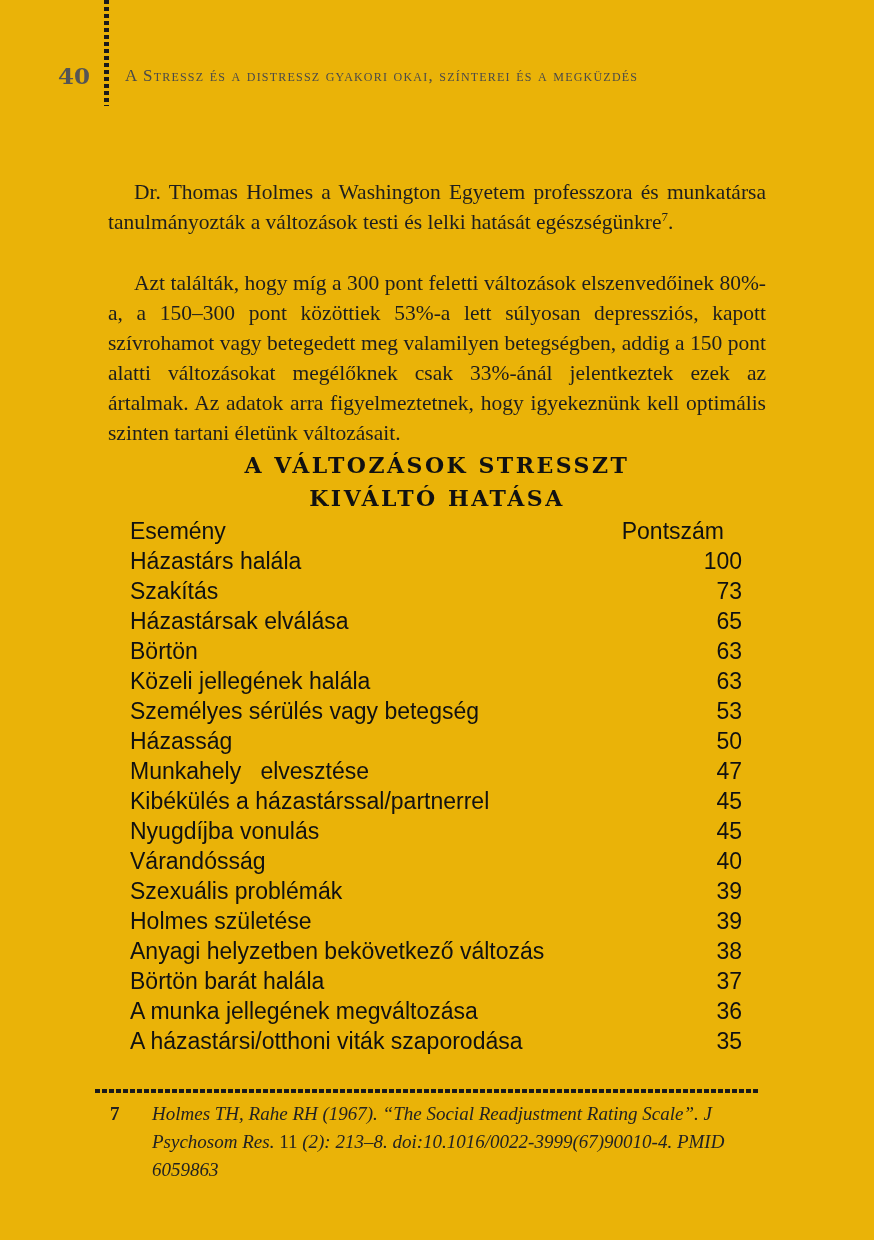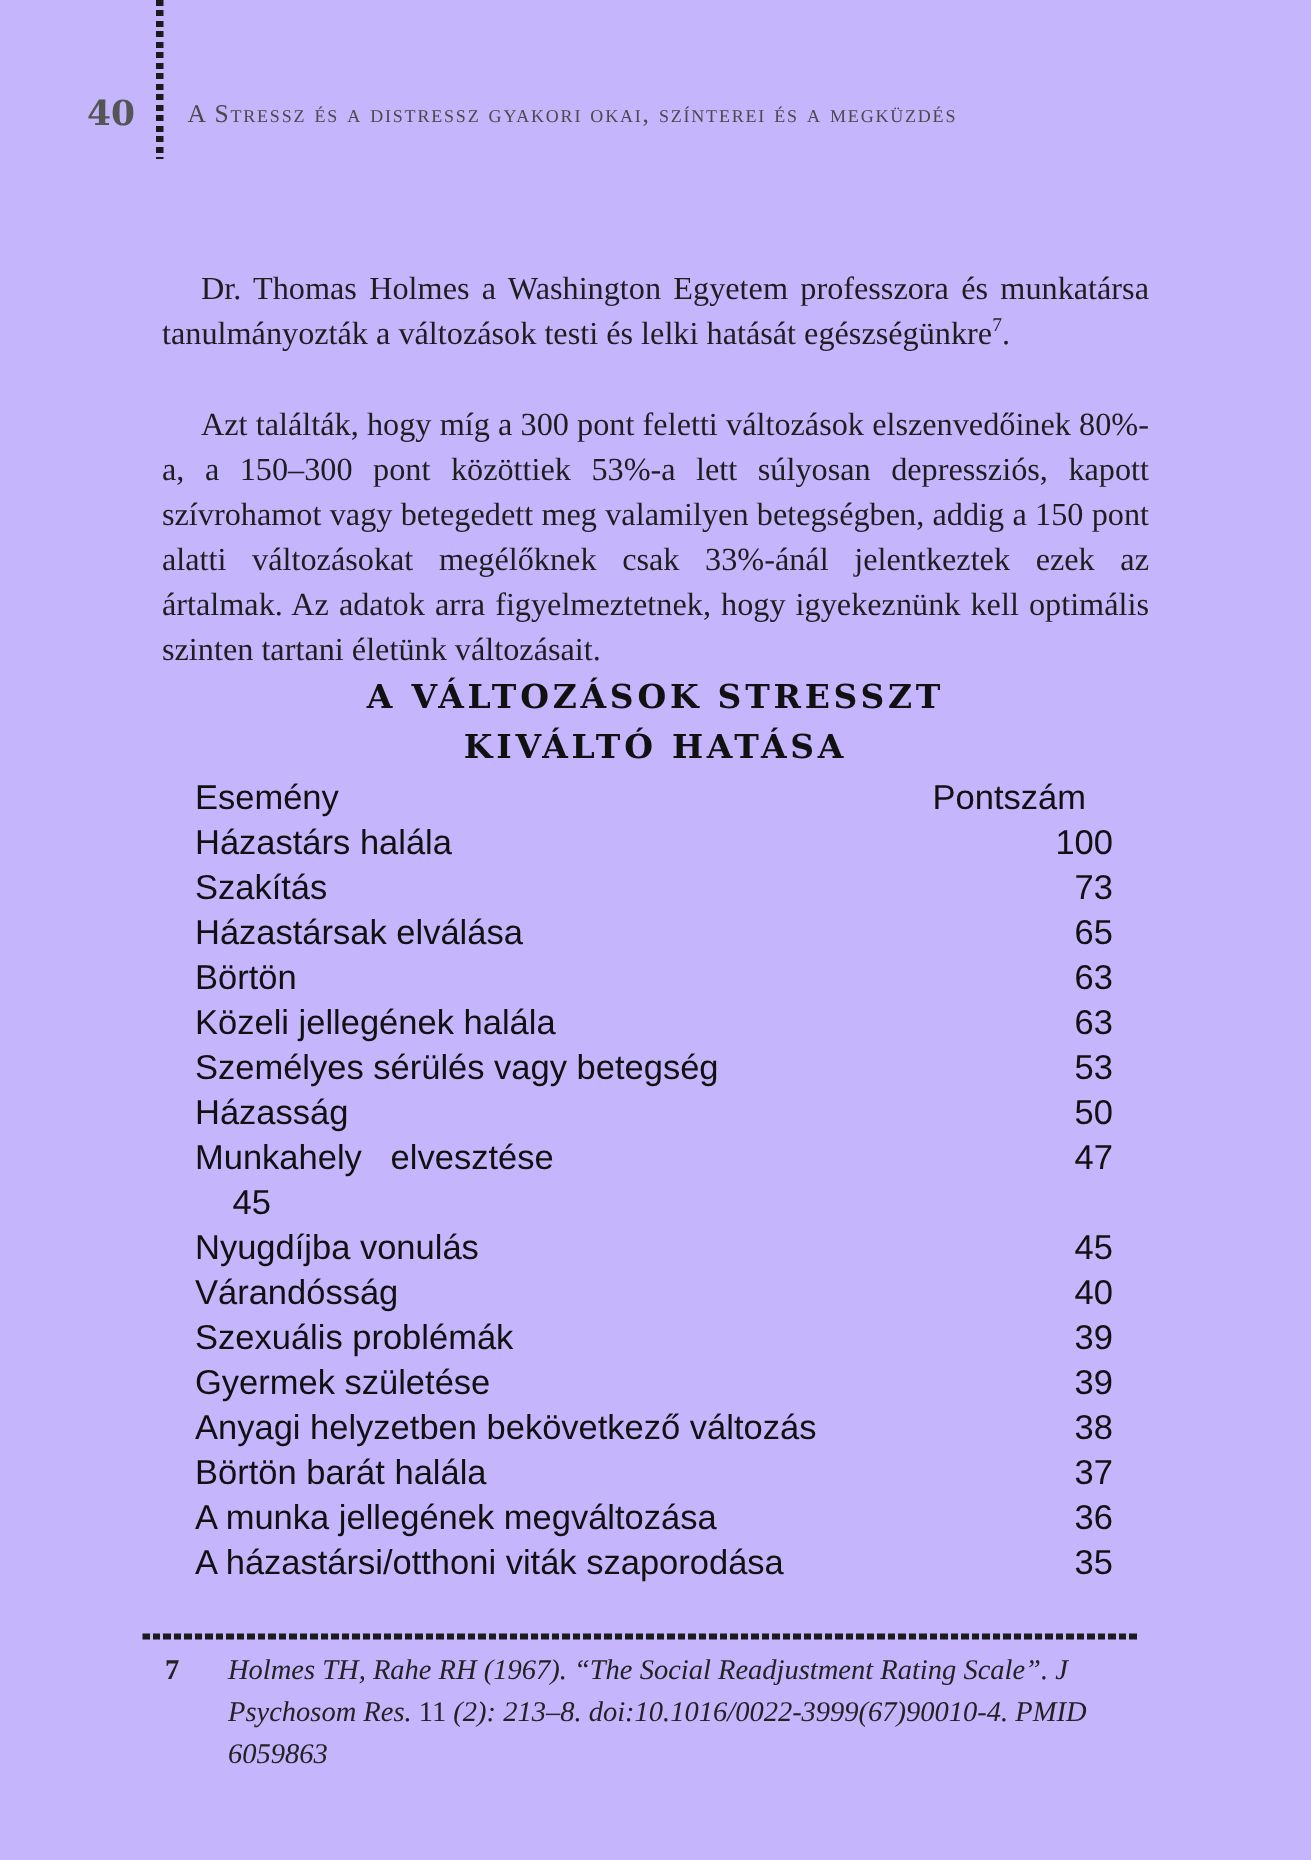--- a/index.html
+++ b/index.html
@@ -1,20 +1,20 @@
 <!DOCTYPE html>
 <html><head>
 <meta charset="utf-8">
 <style>
   html, body { margin:0; padding:0; background:#ffffff; }
   .page {
     position: relative;
     width: 874px;
     height: 1240px;
-    background: #c4b5fd;
+    background: #eab308;
     font-family: "Liberation Serif", serif;
     color: #1e1e1e;
     overflow: hidden;
   }
   .vdots {
     position: absolute;
     left: 104px; top: 0;
     width: 5px; height: 106px;
     background: repeating-linear-gradient(to bottom, #1b1b1b 0 4px, transparent 4px 7px);
   }
@@ -150,36 +150,37 @@
         </div>
         <div class="trow">
           <span class="tcell-event">Házasság</span>
           <span class="tcell-score">50</span>
         </div>
         <div class="trow">
           <span class="tcell-event">Munkahely   elvesztése</span>
           <span class="tcell-score">47</span>
         </div>
         <div class="trow">
+          <span class="tcell-event">Kibékülés a házastárssal/partnerrel</span>
           <span class="tcell-score">45</span>
         </div>
         <div class="trow">
           <span class="tcell-event">Nyugdíjba vonulás</span>
           <span class="tcell-score">45</span>
         </div>
         <div class="trow">
           <span class="tcell-event">Várandósság</span>
           <span class="tcell-score">40</span>
         </div>
         <div class="trow">
           <span class="tcell-event">Szexuális problémák</span>
           <span class="tcell-score">39</span>
         </div>
         <div class="trow">
-          <span class="tcell-event">Gyermek születése</span>
+          <span class="tcell-event">Holmes születése</span>
           <span class="tcell-score">39</span>
         </div>
         <div class="trow">
           <span class="tcell-event">Anyagi helyzetben bekövetkező változás</span>
           <span class="tcell-score">38</span>
         </div>
         <div class="trow">
           <span class="tcell-event">Börtön barát halála</span>
           <span class="tcell-score">37</span>
         </div>

